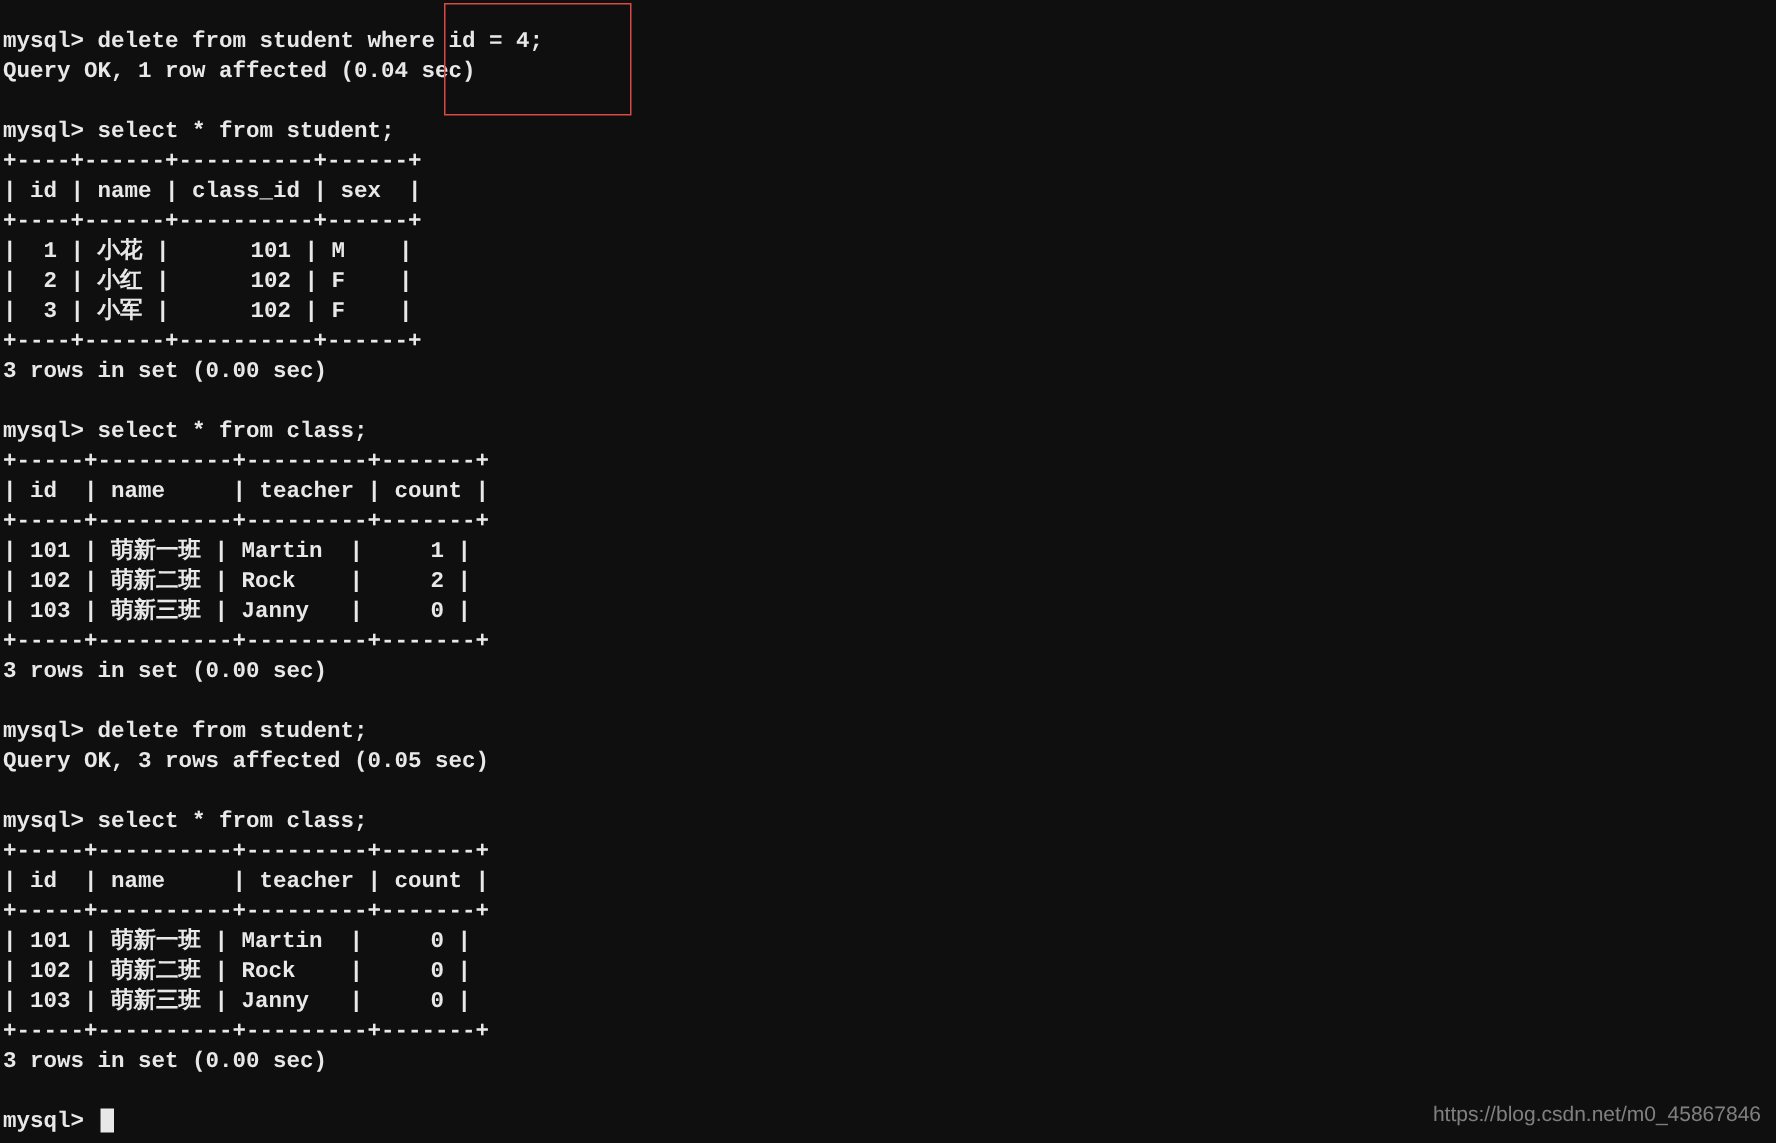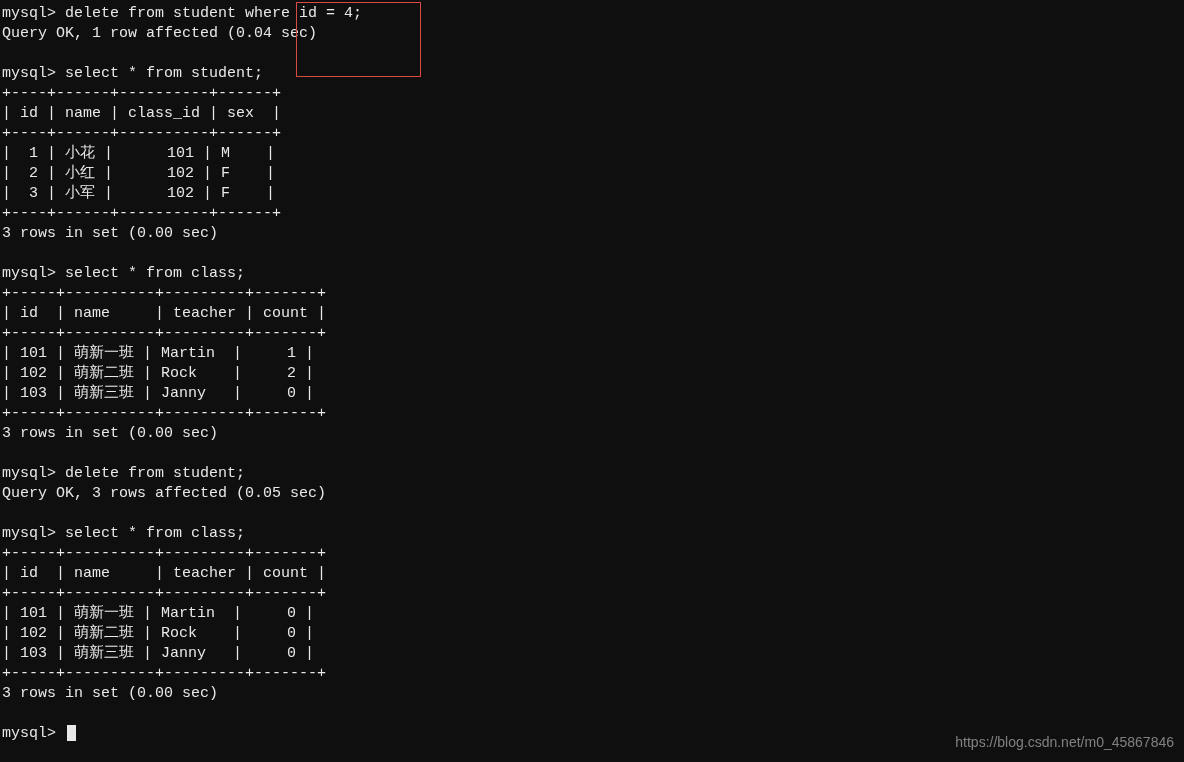--- a/index.html
+++ b/index.html
@@ -10,21 +10,22 @@
     font-family: "Consolas", "Courier New", monospace;
     font-size: 15px;
     line-height: 20px;
     width: 1184px;
     height: 762px;
     overflow: hidden;
     position: relative;
   }
   .terminal {
     white-space: pre;
-    padding: 4px 0 0 2px;
+    padding: 18px 0 0 2px;
+    font-weight: bold;
   }
   .cursor {
     display: inline-block;
     width: 9px;
     height: 16px;
     background: #e8e8e8;
     margin-left: 2px;
     vertical-align: middle;
   }
   .red-box {

